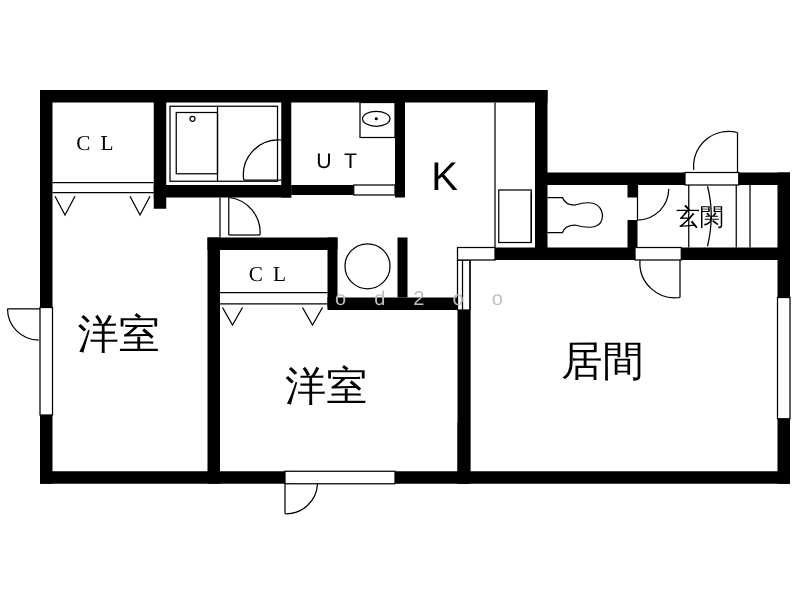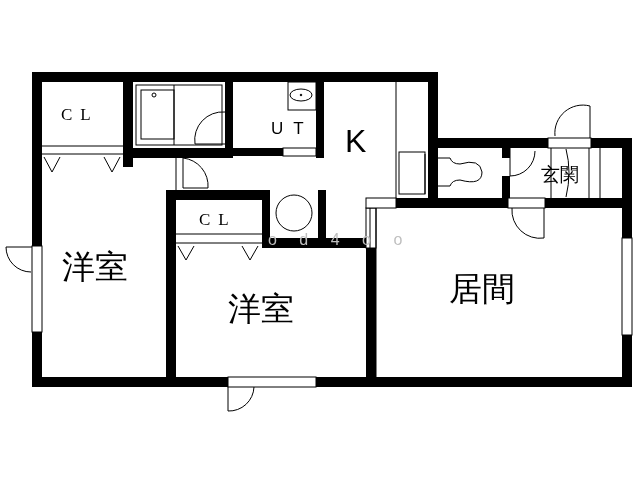--- a/index.html
+++ b/index.html
@@ -155,20 +155,20 @@
     <path d="M566,149 Q572,172 566,197"></path>
   </g>
 
   <g fill="none" stroke="#000" stroke-width="1">
     <line x1="376" y1="208" x2="376" y2="377"></line>
     <line x1="370" y1="208" x2="370" y2="248"></line>
   </g>
 </svg>
 
 <div class="lbl cl" style="left:61px;top:106px;">CL</div>
-<div class="lbl ut" style="left:271px;top:120px;">UT</div>
+<div class="lbl ut" style="left:253px;top:120px;">UT</div>
 <div class="lbl k" style="left:345px;top:125px;">K</div>
 <div class="lbl jps" style="left:541px;top:165px;">玄関</div>
 <div class="lbl cl" style="left:199px;top:211px;">CL</div>
 <div class="lbl jp" style="left:62px;top:250px;">洋室</div>
 <div class="lbl jp" style="left:228px;top:292px;">洋室</div>
 <div class="lbl jp" style="left:449px;top:272px;">居間</div>
-<div class="lbl wm" style="left:268px;top:232px;">o d 4 o o</div>
+<div class="lbl wm" style="left:268px;top:232px;">o d 2 o o</div>
 
 </body></html>

